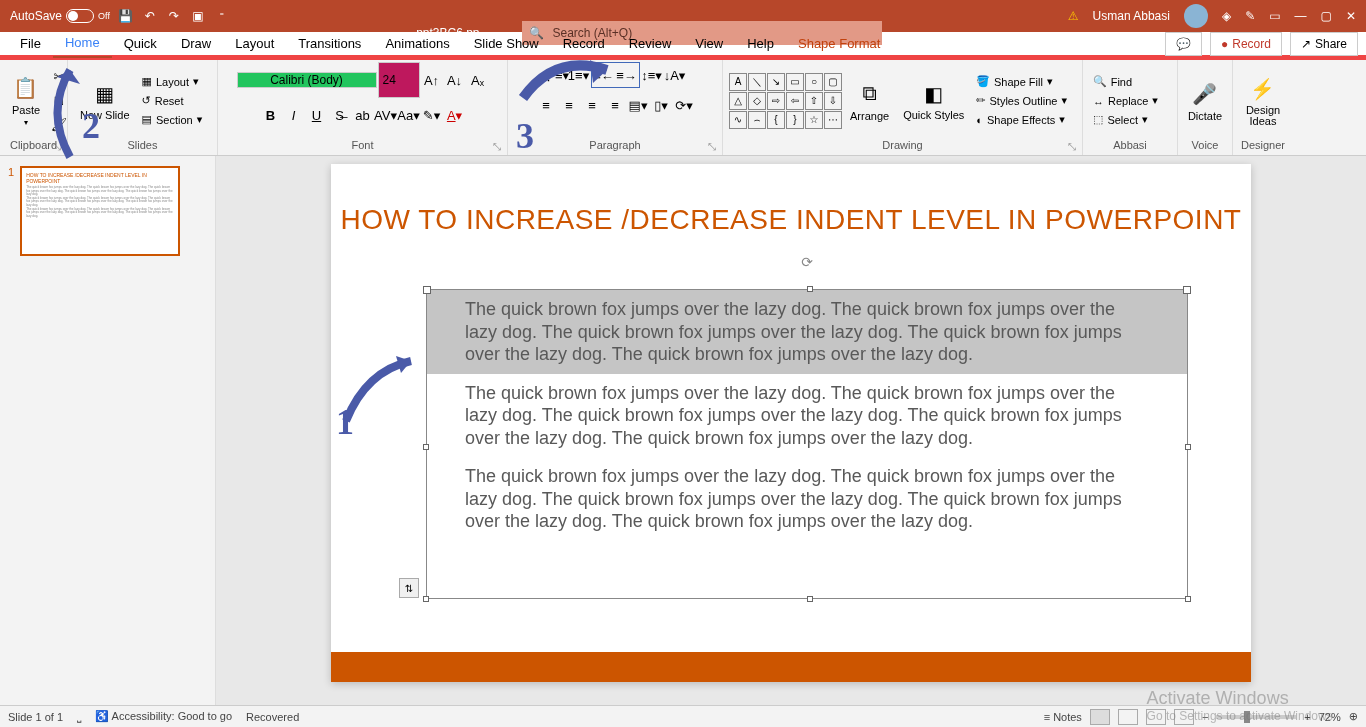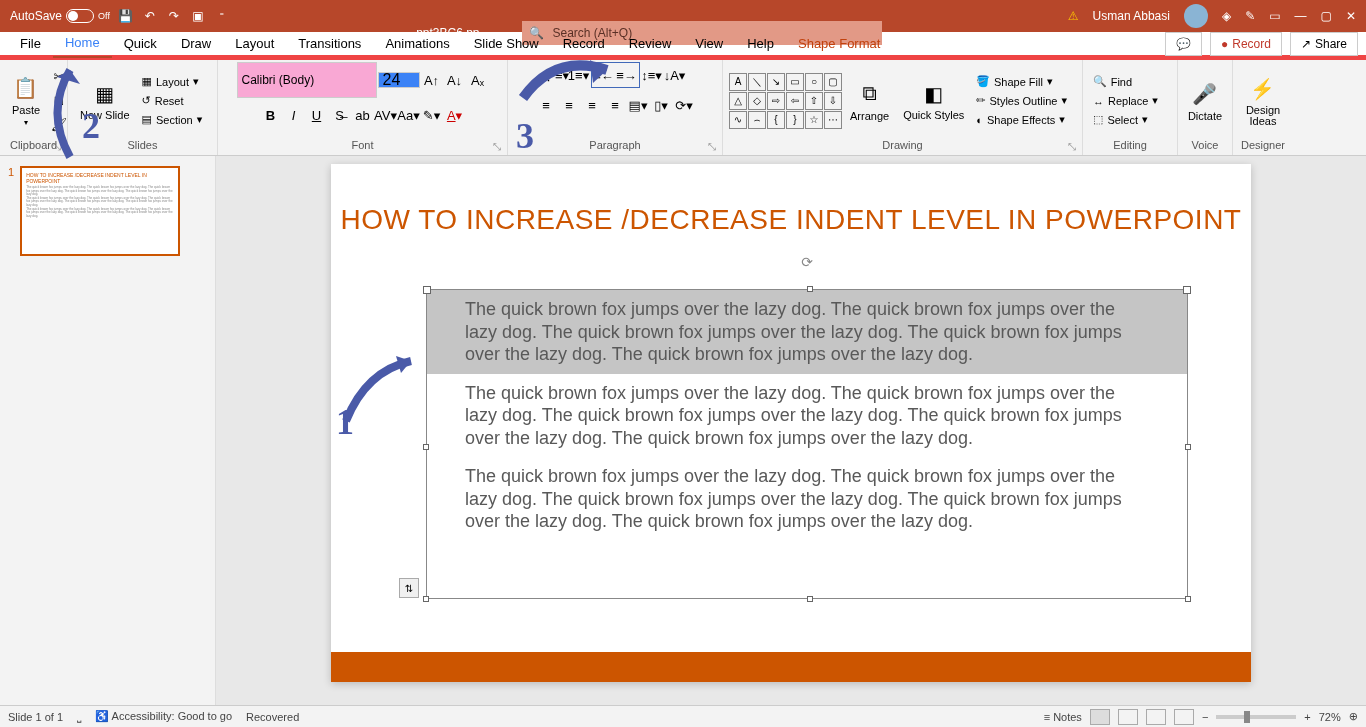--- a/index.html
+++ b/index.html
@@ -31,22 +31,22 @@
 .ribbon-group { border-right: 1px solid #ddd; display: flex; flex-direction: column; padding: 2px 6px; position: relative; }
 .ribbon-group-content { flex: 1; display: flex; align-items: center; gap: 2px; }
 .ribbon-group-label { font-size: 11px; text-align: center; color: #555; padding-bottom: 2px; }
 .launcher { position: absolute; bottom: 2px; right: 2px; width: 12px; height: 12px; font-size: 10px; color: #888; }
 
 .big-btn { display: flex; flex-direction: column; align-items: center; justify-content: center; padding: 4px 6px; font-size: 11px; gap: 2px; min-width: 40px; }
 .big-icon { width: 28px; height: 28px; display: flex; align-items: center; justify-content: center; font-size: 20px; }
 .small-row { display: flex; flex-direction: column; gap: 2px; }
 .small-btn { display: flex; align-items: center; gap: 4px; font-size: 11px; padding: 2px 4px; }
 .icon-btn { width: 22px; height: 22px; display: flex; align-items: center; justify-content: center; font-size: 13px; }
-.font-select { width: 140px; height: 36px; border: 1px solid #ccc; font-size: 12px; padding: 0 4px; background: #f9a8d4; }
-.size-select { width: 42px; height: 16px; border: 1px solid #ccc; font-size: 16px; padding: 0 4px; background: #3b82f6; }
+.font-select { width: 140px; height: 16px; border: 1px solid #ccc; font-size: 12px; padding: 0 4px; background: #22c55e; text-align: center; }
+.size-select { width: 42px; height: 36px; border: 1px solid #ccc; font-size: 12px; padding: 0 4px; background: #be185d; }
 .btn-row { display: flex; gap: 1px; align-items: center; }
 .btn-stack { display: flex; flex-direction: column; gap: 2px; }
 
 .highlight-box { border: 1.5px solid #4169b9; padding: 1px; }
 .shape-grid { display: grid; grid-template-columns: repeat(6, 18px); grid-template-rows: repeat(3, 18px); gap: 1px; }
 .shape-cell { border: 1px solid #888; font-size: 10px; display: flex; align-items: center; justify-content: center; }
 
 .collapse-ribbon { position: absolute; right: 6px; bottom: 4px; font-size: 12px; color: #666; }
 
 
@@ -280,21 +280,21 @@
   </div>
 
   <div class="ribbon-group" style="width:95px;">
     <div class="ribbon-group-content">
       <div class="small-row">
         <div class="small-btn">🔍 <span>Find</span></div>
         <div class="small-btn">↔ <span>Replace</span> ▾</div>
         <div class="small-btn">⬚ <span>Select</span> ▾</div>
       </div>
     </div>
-    <div class="ribbon-group-label">Editing</div>
+    <div class="ribbon-group-label">Abbasi</div>
   </div>
 
   <div class="ribbon-group" style="width:55px;">
     <div class="ribbon-group-content">
       <div class="big-btn">
         <span class="big-icon" style="color:#4a90d9;">🎤</span>
         <span>Dictate</span>
       </div>
     </div>
     <div class="ribbon-group-label">Voice</div>
@@ -343,20 +343,24 @@
       </div>
       <div class="slide-footer"></div>
     </div>
 
     <svg class="annotation-arrow" style="left:120px; top:195px;" width="90" height="80">
       <path d="M10,70 Q30,20 75,10" stroke="#4a5aa8" stroke-width="8" fill="none"></path>
       <polygon points="75,10 60,5 65,22" fill="#4a5aa8"></polygon>
     </svg>
     <span class="annotation-arrow annotation-num" style="left:120px; top:245px;">1</span>
 
+    <div class="watermark">
+      <div>Activate Windows</div>
+      <div class="watermark-sub">Go to Settings to activate Windows.</div>
+    </div>
   </div>
 </div>
 
 <svg class="annotation-arrow" style="position:absolute; left:35px; top:62px;" width="70" height="100">
   <path d="M35,95 Q10,50 35,8" stroke="#4a5aa8" stroke-width="8" fill="none"></path>
   <polygon points="35,8 22,15 45,22" fill="#4a5aa8"></polygon>
 </svg>
 <span class="annotation-num" style="position:absolute; left:82px; top:105px;">2</span>
 
 <svg class="annotation-arrow" style="position:absolute; left:515px; top:48px;" width="100" height="60">

